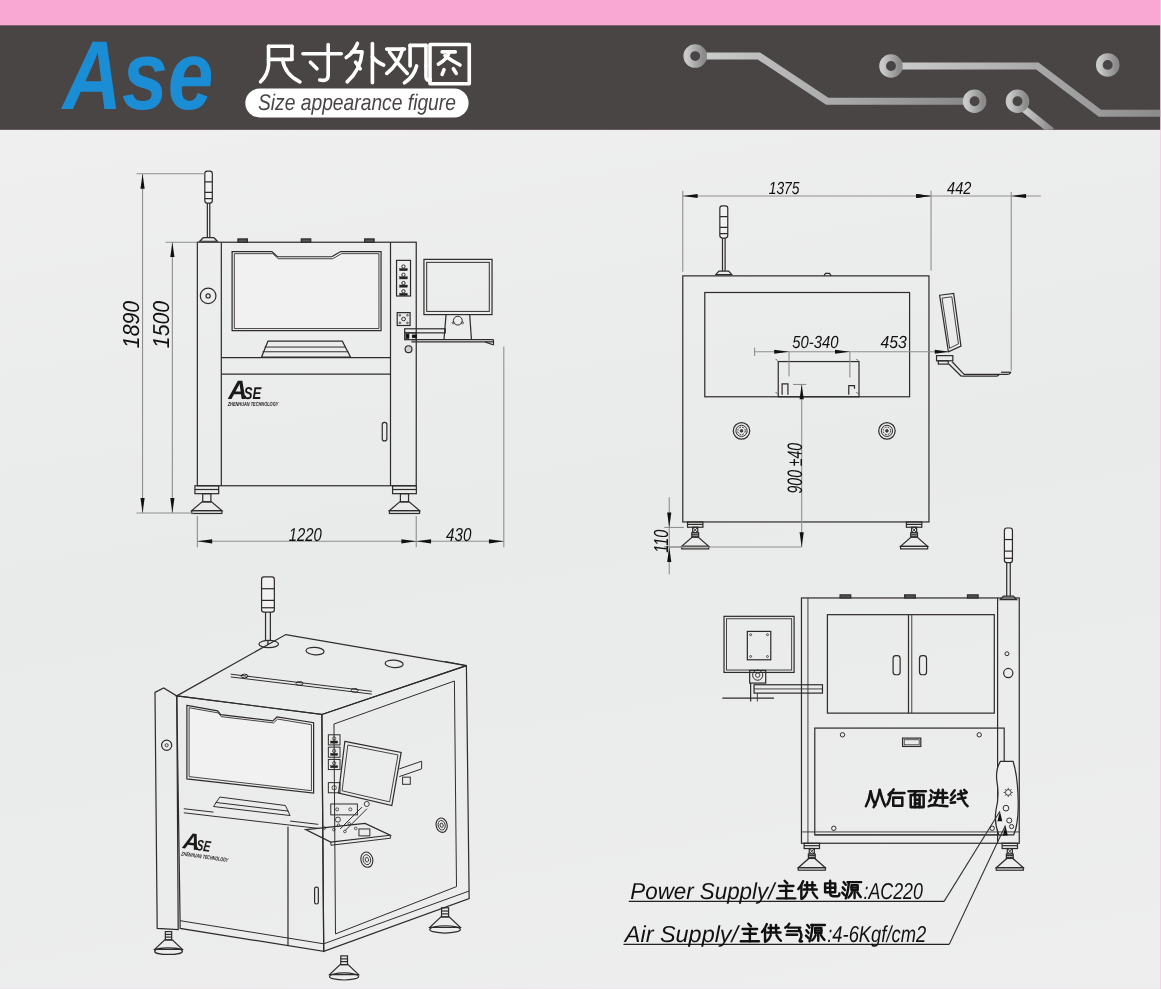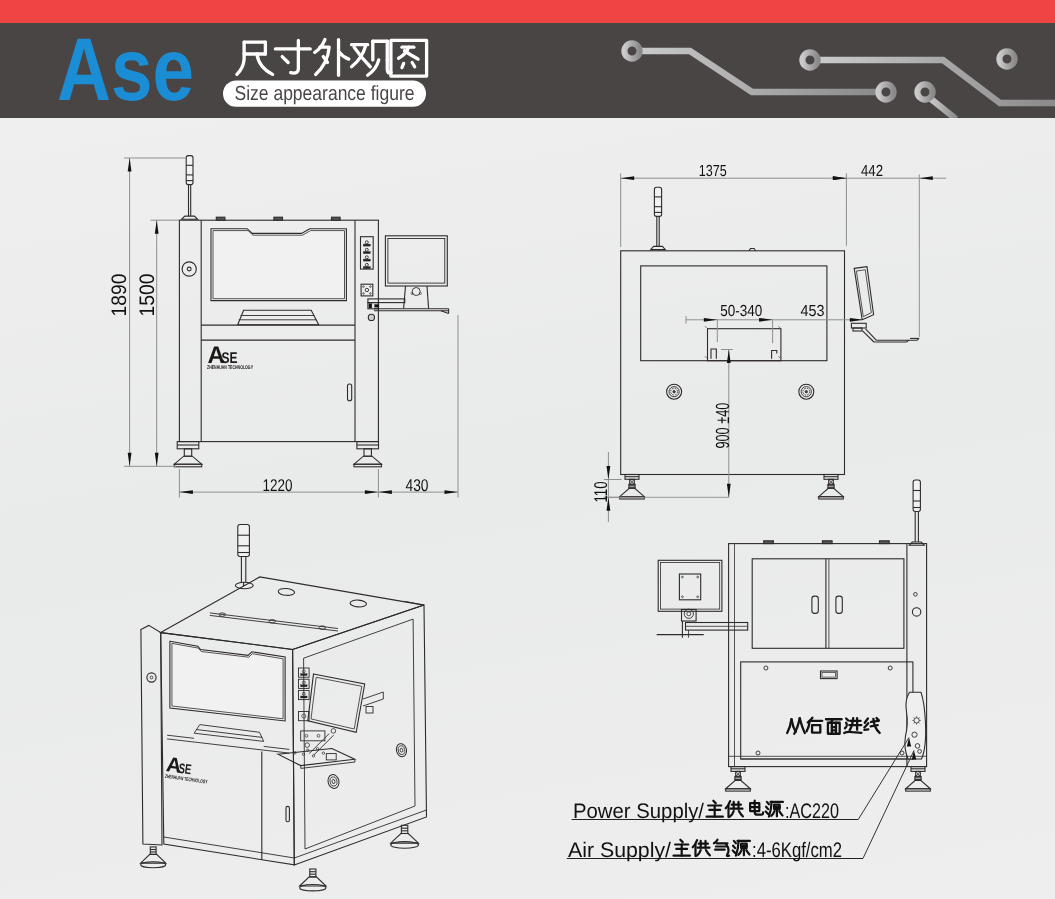--- a/index.html
+++ b/index.html
@@ -1,16 +1,16 @@
 <!DOCTYPE html>
 <html><head><meta charset="utf-8">
 <style>
 html,body{margin:0;padding:0;}
 *{-webkit-font-smoothing:antialiased;text-rendering:geometricPrecision;}
-#page{position:relative;width:1055px;height:899px;background:#ef4444;overflow:hidden;font-family:"Liberation Sans",sans-serif;}
+#page{position:relative;width:1055px;height:899px;background:#f9a8d4;overflow:hidden;font-family:"Liberation Sans",sans-serif;font-style:italic;}
 #paper{position:absolute;left:0;top:118px;width:1055px;height:781px;background:linear-gradient(170deg,#efefef 0%,#e9eaea 45%,#eeeeee 100%);}
 #banner{position:absolute;left:0;top:23px;width:1055px;height:95px;background:#4a4545;}
 </style></head>
 <body>
 <div id="page">
   <div id="paper"></div>
   <div id="banner">
     <svg width="1055" height="95" viewBox="0 23 1055 95" style="position:absolute;left:0;top:0">
       <defs>
           <linearGradient id="tg" x1="0" y1="0" x2="1" y2="0">

